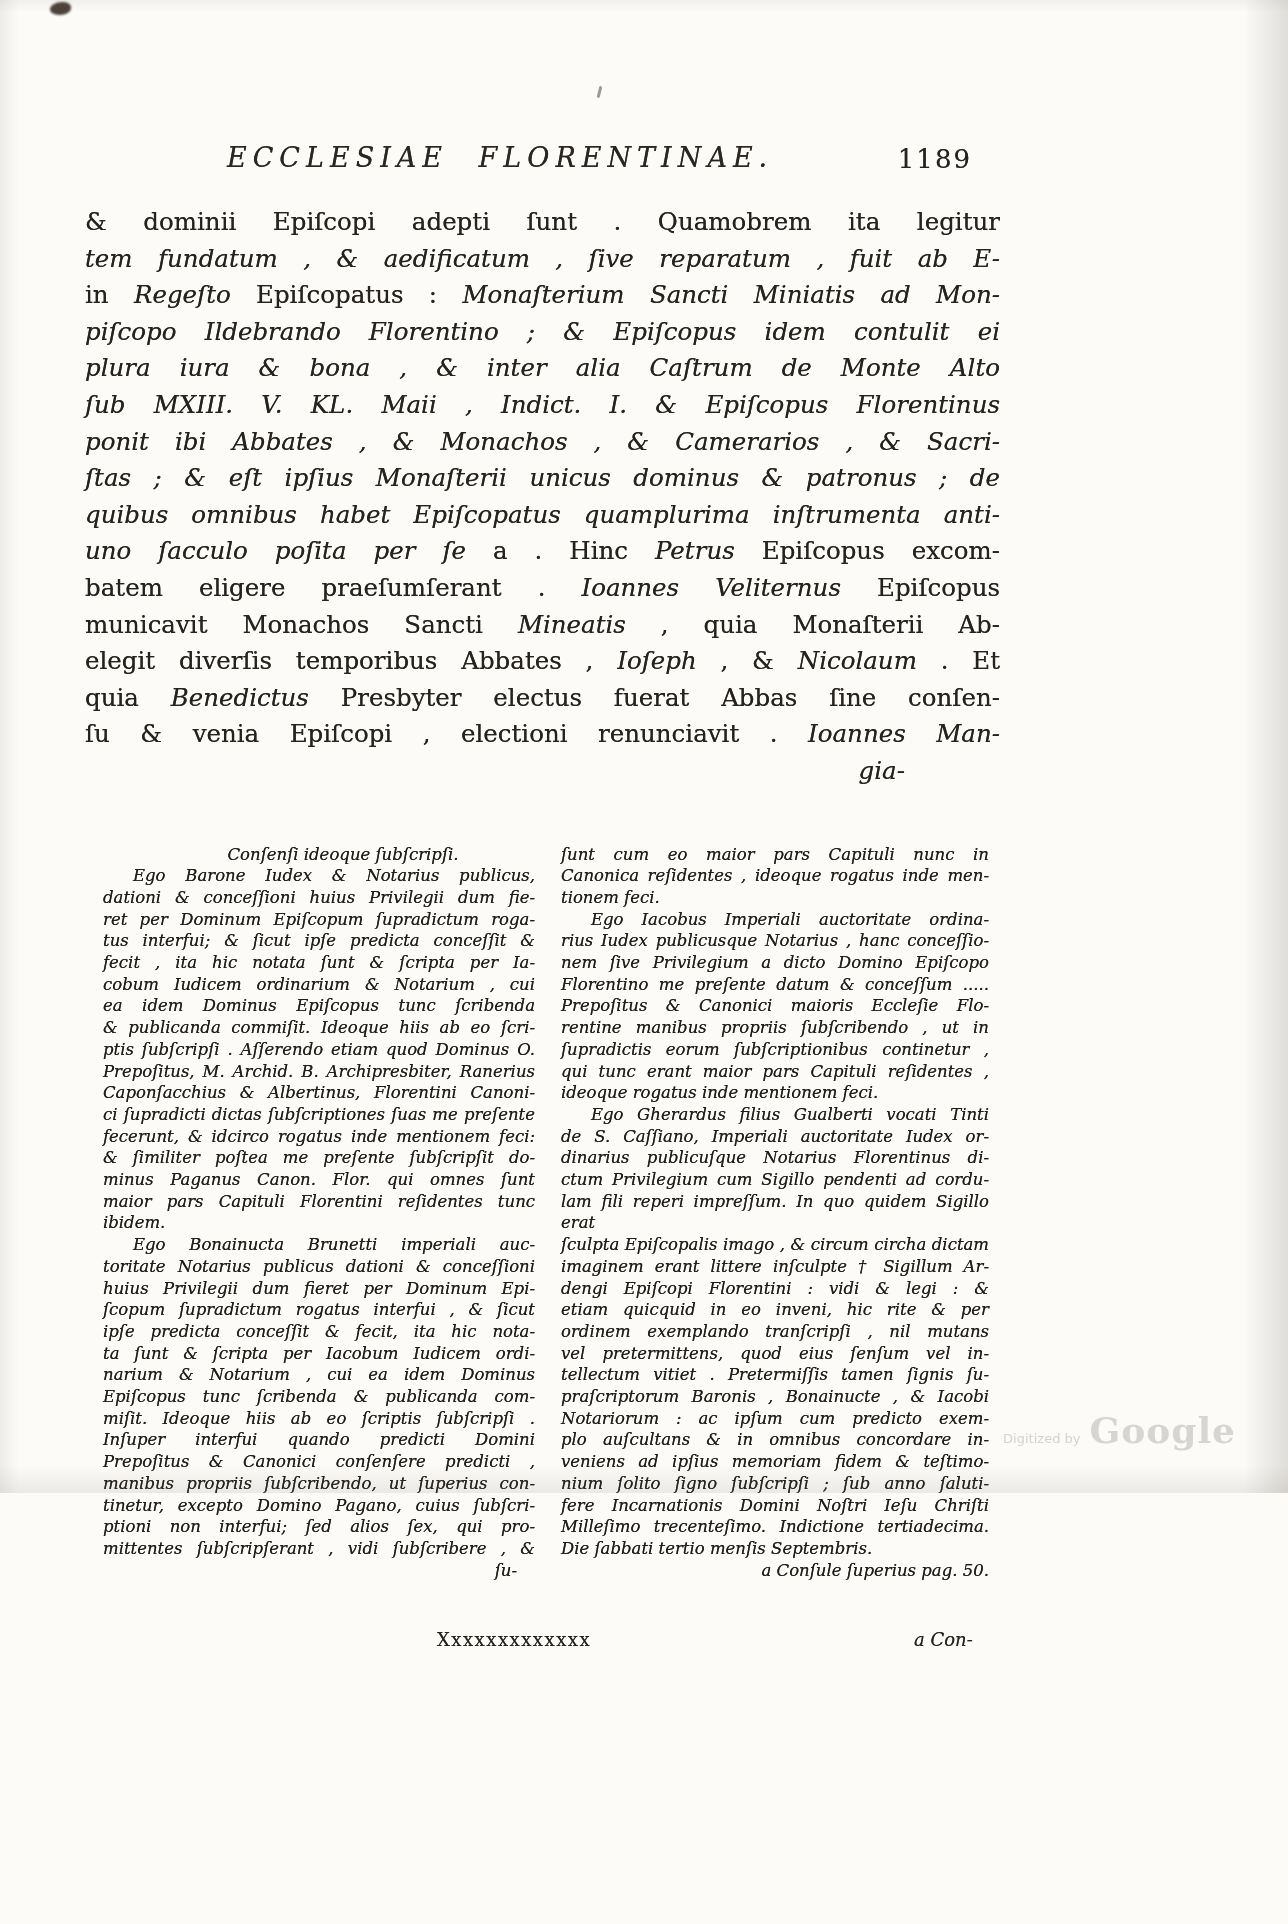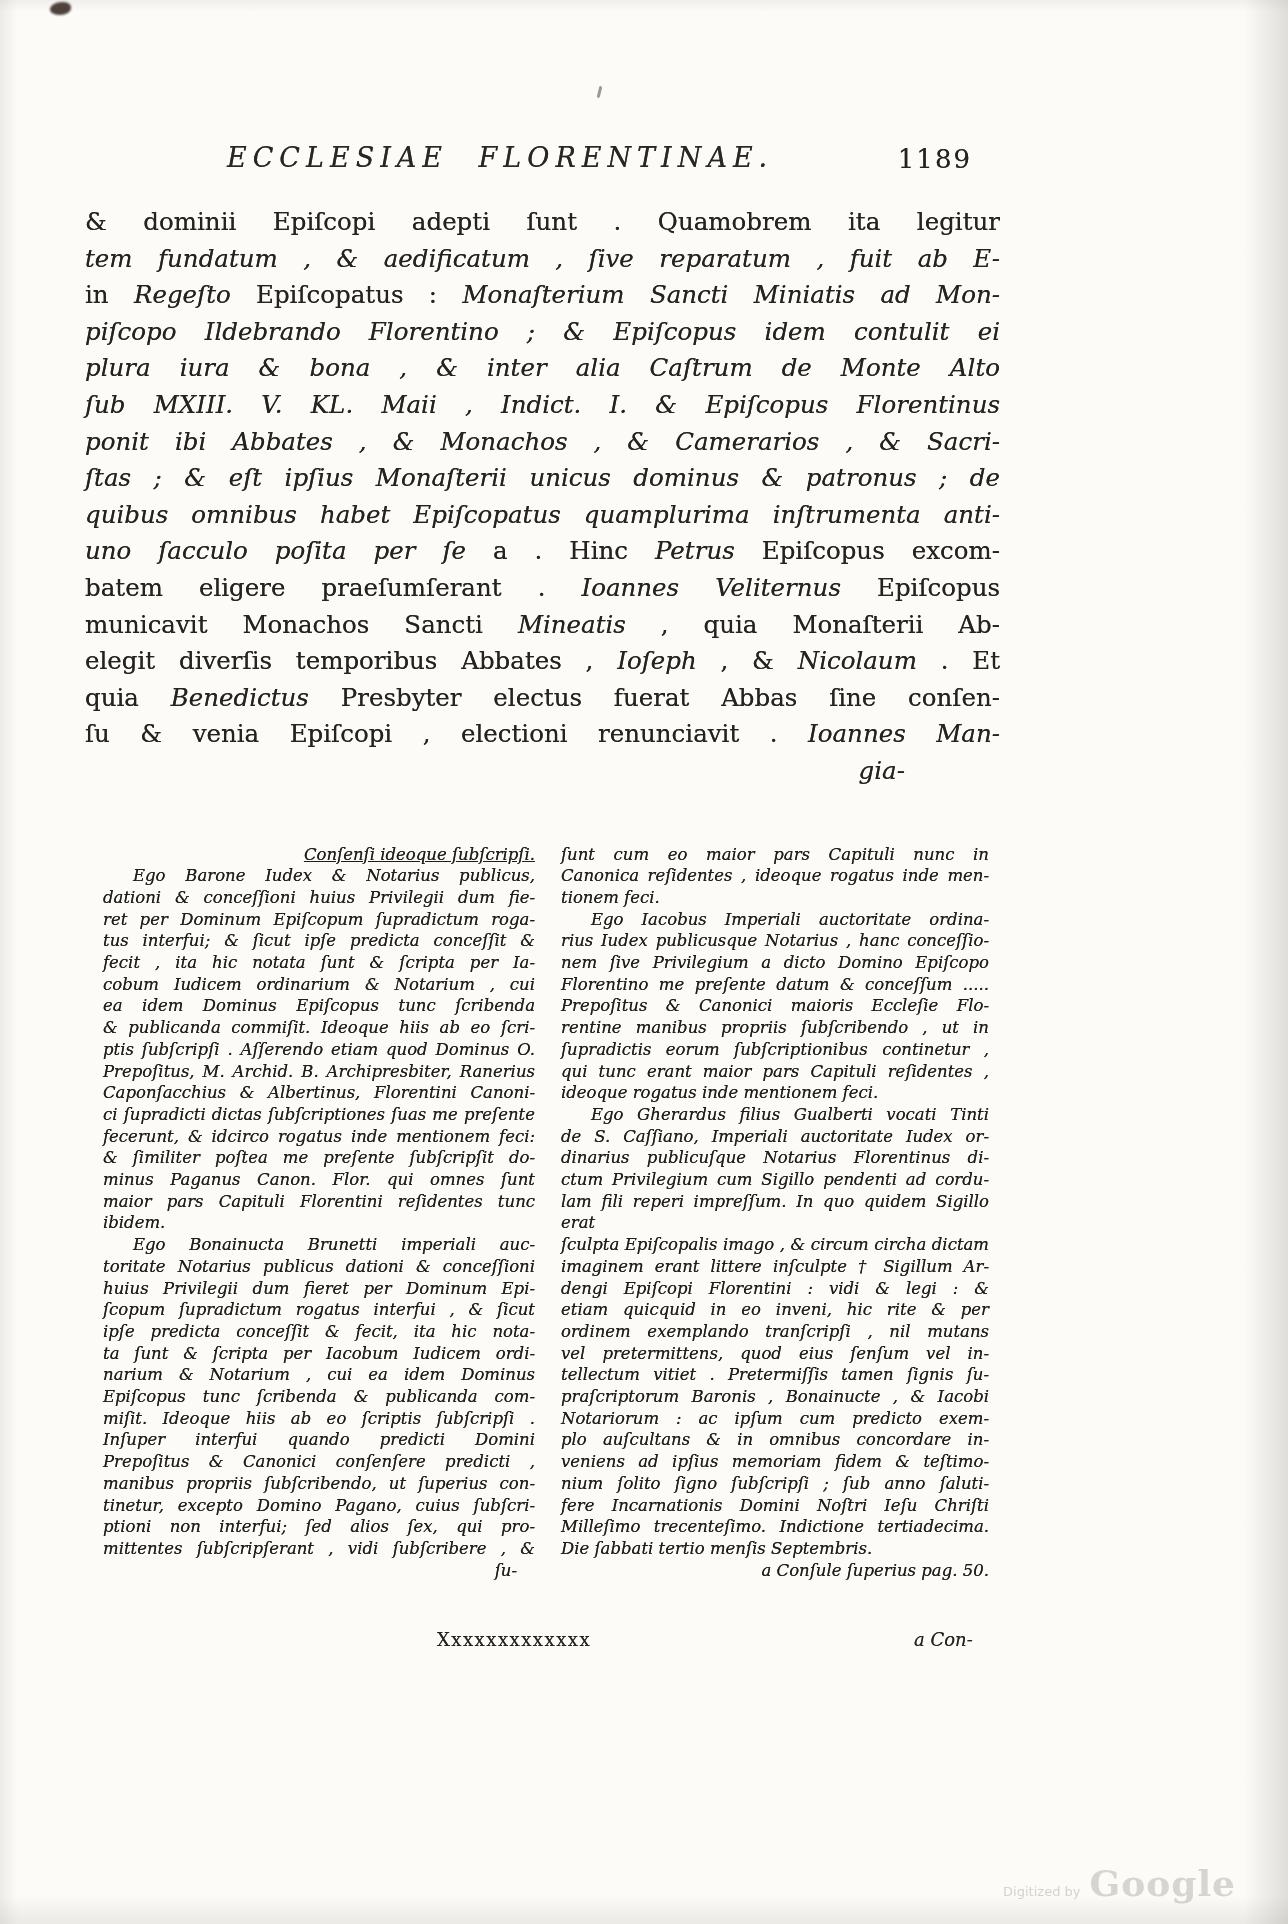--- a/index.html
+++ b/index.html
@@ -2,21 +2,21 @@
 <html><head>
 <meta charset="utf-8">
 <style>
   html,body { margin:0; padding:0; }
   body {
     width:1288px; height:1924px; overflow:hidden;
     background:#fcfbf8;
     font-family:"DejaVu Serif", serif;
     color:#26231f;
   }
-  .page { position:relative; width:1288px; height:1924px; }
+  .page { position:relative; width:1288px; height:1493px; }
 
   
   .edge { position:absolute; pointer-events:none; }
   .edge-right  { right:0; top:0; width:44px; height:100%;
                  background:linear-gradient(to right, rgba(110,104,96,0), rgba(110,104,96,.20)); }
   .edge-left   { left:0; top:0; width:18px; height:100%;
                  background:linear-gradient(to left, rgba(110,104,96,0), rgba(110,104,96,.10)); }
   .edge-bottom { left:0; bottom:0; width:100%; height:28px;
                  background:linear-gradient(to bottom, rgba(110,104,96,0), rgba(110,104,96,.12)); }
   .edge-top    { left:0; top:0; width:100%; height:12px;
@@ -34,41 +34,41 @@
   .title   { position:absolute; left:142px; top:0; font-style:italic; font-size:27px;
              letter-spacing:6px; word-spacing:16px; color:#2a2622;
              text-shadow:0 0 .5px rgba(42,38,34,.75); white-space:nowrap; }
   .pagenum { position:absolute; right:28px; top:2px; font-size:26px; letter-spacing:2px;
              text-shadow:0 0 .5px rgba(42,38,34,.7); }
 
   .line { min-height:1em; }
   .j  { text-align:justify; text-align-last:justify; }
   .ij { text-align:justify; text-align-last:justify; text-indent:30px; }
   .l  { text-align:left; }
-  .il { text-align:right; text-indent:48px;text-decoration:underline; }
+  .il { text-align:center; text-indent:48px; }
   .r  { text-align:right; }
   .c  { text-align:right; }
 
   .main-lines { margin-top:16px; font-size:24.5px; line-height:36.6px;
                 color:#26231f; text-shadow:0 0 .5px rgba(38,33,28,.8); }
   .main-lines .r { padding-right:95px; font-style:italic; }
 
   .footnotes { display:flex; gap:26px; padding-left:18px; margin-top:54px; }
   .fn-col { width:432px; font-size:16.5px; line-height:21.7px; font-style:italic;
             color:#211e1a; text-shadow:0 0 .5px rgba(33,30,26,.85); }
   .fn-right { width:428px; }
   .fn-col .r { padding-right:18px; }
 
   .sig-row { position:relative; height:28px; margin-top:48px; font-size:18px; }
   .sig       { position:absolute; left:352px; letter-spacing:1.5px; font-weight:400;
                text-shadow:0 0 .4px rgba(33,30,26,.7);text-align:center; }
   .sig-catch { position:absolute; left:793px; font-style:italic;
                text-shadow:0 0 .4px rgba(33,30,26,.7);margin-left:36px; }
 
-  .watermark { position:absolute; right:52px; bottom:20px; white-space:nowrap; }
+  .watermark { position:absolute; right:52px; bottom:42px; white-space:nowrap; }
   .wm-small { font-family:"DejaVu Sans", sans-serif; font-size:13px; color:#d3d2cf; margin-right:9px; }
   .wm-big   { font-family:"DejaVu Serif", serif; font-size:36px; font-weight:600;
               color:#d6d5d2; letter-spacing:1px; }
 </style>
 </head>
 <body>
 
 <div class="page">
 
   <div class="artifact-corner"></div>

